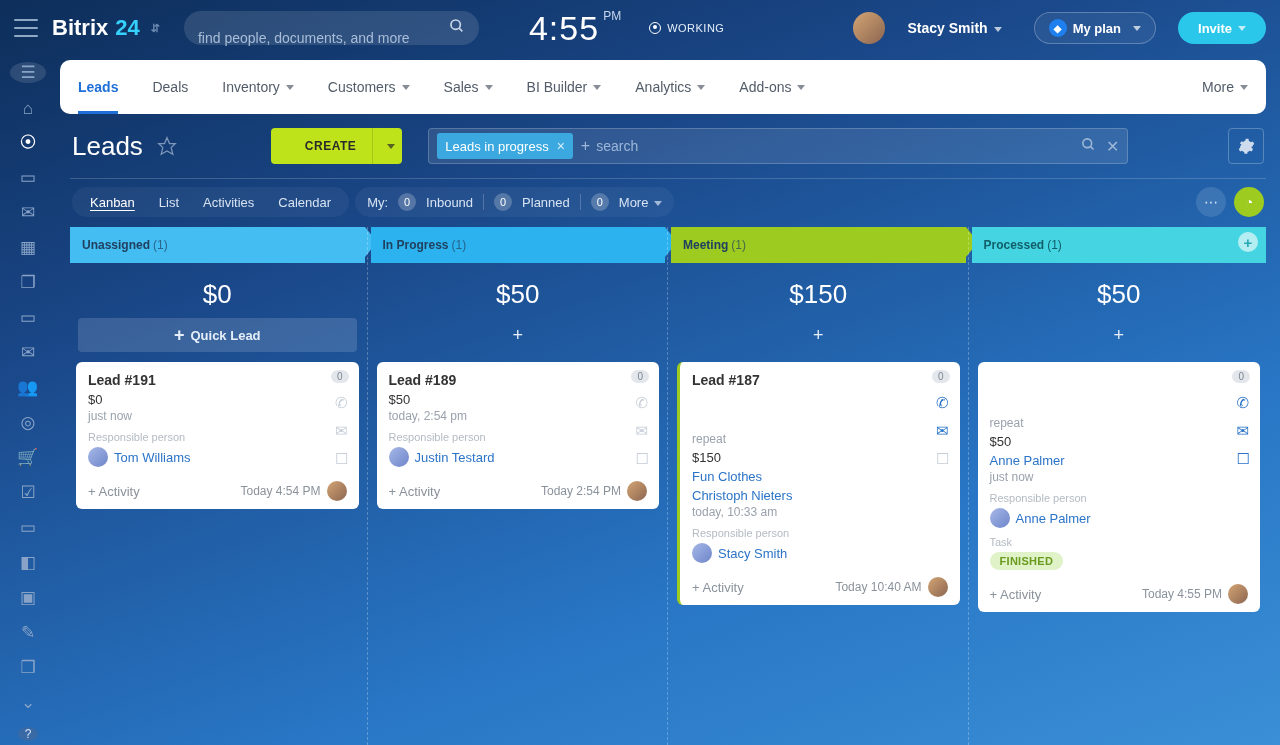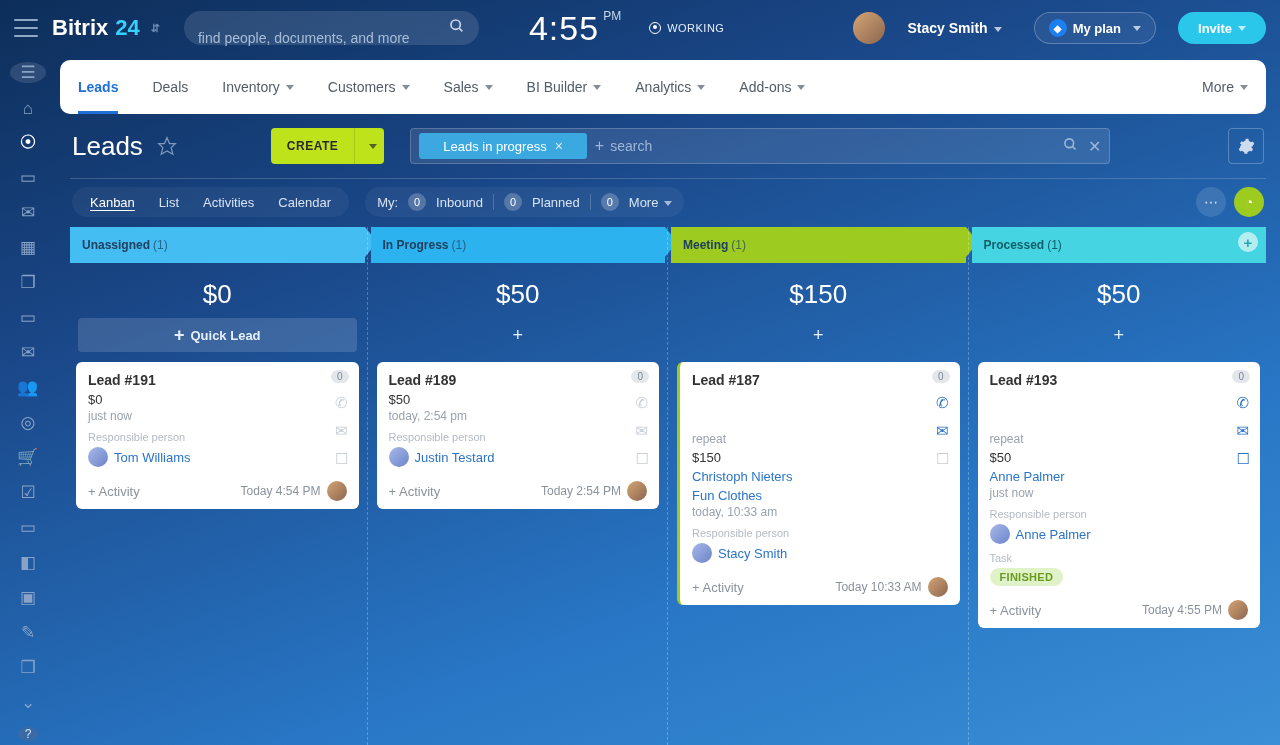--- a/index.html
+++ b/index.html
@@ -42,33 +42,33 @@
 .tabs-bar .tab { cursor:pointer; display:flex; align-items:center; height:100%; position:relative; }
 .tabs-bar .tab.active { color:#1e6fd8; font-weight:600; }
 .tabs-bar .tab.active::after { content:""; position:absolute; bottom:0; left:0; right:0; height:3px; background:#1e6fd8; }
 .tabs-bar .more { margin-left:auto; }
 
 
 .title-row { display:flex; align-items:center; padding:14px 16px 14px 16px; gap:14px; }
 .page-title { font-size:26px; font-weight:300; }
 .star-icon { width:20px; height:20px; color:#7d96ba; }
 .create-btn { background:#bee31a; color:#2a2a2a; font-size:12px; font-weight:700; letter-spacing:.5px; border-radius:4px; height:36px; display:flex; align-items:center; cursor:pointer; margin-left:80px; }
-.create-btn .lbl { padding:0 16px; }
+.create-btn .lbl { padding:0 16px;margin-left:18px; }
 .create-btn .dd { width:30px; height:100%; border-left:1px solid rgba(0,0,0,.12); display:flex; align-items:center; justify-content:center; }
 .filter-wrap { flex:1; max-width:700px; background:rgba(255,255,255,.1); border:1px solid rgba(255,255,255,.2); border-radius:4px; height:36px; display:flex; align-items:center; padding:0 8px; gap:6px; margin-left:12px; position:relative; }
-.chip { background:#3ba9e0; border-radius:3px; height:26px; display:flex; align-items:center; padding:0 24px; font-size:13px; gap:8px;}
+.chip { background:#3ba9e0; border-radius:3px; height:26px; display:flex; align-items:center; padding:0 8px; font-size:13px; gap:8px;}
 .chip .x { opacity:.8; cursor:pointer; font-size:14px; }
 .filter-wrap .plus { color:#9db7d8; font-size:16px; margin-left:2px; }
 .filter-wrap input { background:none; border:none; outline:none; color:#fff; font-size:14px; flex:1; }
 .filter-wrap input::placeholder { color:#9db7d8; }
 .filter-wrap .ricon { color:#9db7d8; margin-left:4px; cursor:pointer; }
 .gear-btn { width:36px; height:36px; border:1px solid rgba(255,255,255,.25); border-radius:4px; display:flex; align-items:center; justify-content:center; color:#cfdcee; cursor:pointer; margin-left:auto; }
 
 
-.views-row { display:flex; align-items:center; padding:0 16px 10px; gap:16px; font-size:14px; position:relative; }
+.views-row { display:flex; align-items:center; padding:0 16px 10px; gap:6px; font-size:14px; position:relative; }
 .view-group { display:flex; align-items:center; background:rgba(255,255,255,.05); border-radius:18px; padding:3px 6px; height:30px; }
 .vitem { padding:4px 12px; color:#d7e3f3; cursor:pointer; border-radius:14px; font-size:13px; }
 .vitem.active { text-decoration:underline; text-underline-offset:3px; color:#fff; }
 .my-group { display:flex; align-items:center; background:rgba(255,255,255,.05); border-radius:18px; padding:0 12px; height:30px; gap:10px; font-size:13px; color:#d7e3f3; }
 .my-group .cnt { background:rgba(255,255,255,.22); color:#fff; border-radius:9px; min-width:18px; height:18px; font-size:11px; display:inline-flex; align-items:center; justify-content:center; padding:0 4px; }
 .my-sep { width:1px; height:16px; background:rgba(255,255,255,.2); }
 .views-right { margin-left:auto; display:flex; gap:8px; }
 .circle-btn { width:30px; height:30px; border-radius:15px; background:rgba(255,255,255,.12); display:flex; align-items:center; justify-content:center; cursor:pointer; color:#d7e3f3; }
 .circle-btn.green { background:#9ecb1f; color:#fff; }
 
@@ -329,56 +329,55 @@
       </div>
       <div class="col-sum">$150</div>
       <div class="col-add">
           <span class="plus">+</span>
         </div>
       <div class="card borL">
         <span class="badge0">0</span>
         <h4>Lead #187</h4>
         <div class="sub">repeat</div>
         <div class="amount">$150</div>
+        <div class="link">Fun Clothes</div>
         <div class="link">Christoph Nieters</div>
-        <div class="link">Fun Clothes</div>
         <div class="time">today, 10:33 am</div>
         <div class="resp-label">Responsible person</div>
         <div class="person">
             <span class="pavatar"></span>
             <span>Stacy Smith</span>
           </div>
         <div class="side-icons">
             <span class="hl">✆</span>
             <span class="hl">✉</span>
             <span>☐</span>
           </div>
         <div class="footer">
             <span class="act">+ Activity</span>
             <span class="meta">
-              <span>Today 10:33 AM</span>
+              <span>Today 10:40 AM</span>
               <span class="sm-av"></span>
             </span>
           </div>
       </div>
     </div>
 
     <div class="col">
       <div class="stage-header sh-teal">
         <span>Processed</span>
         <span class="scount">(1)</span>
         <span class="plus-circ">+</span>
       </div>
       <div class="col-sum">$50</div>
       <div class="col-add">
           <span class="plus">+</span>
         </div>
       <div class="card">
         <span class="badge0">0</span>
-        <h4>Lead #193</h4>
         <div class="sub">repeat</div>
         <div class="amount">$50</div>
         <div class="link">Anne Palmer</div>
         <div class="time">just now</div>
         <div class="resp-label">Responsible person</div>
         <div class="person">
             <span class="pavatar"></span>
             <span>Anne Palmer</span>
           </div>
         <div class="task-label">Task</div>

